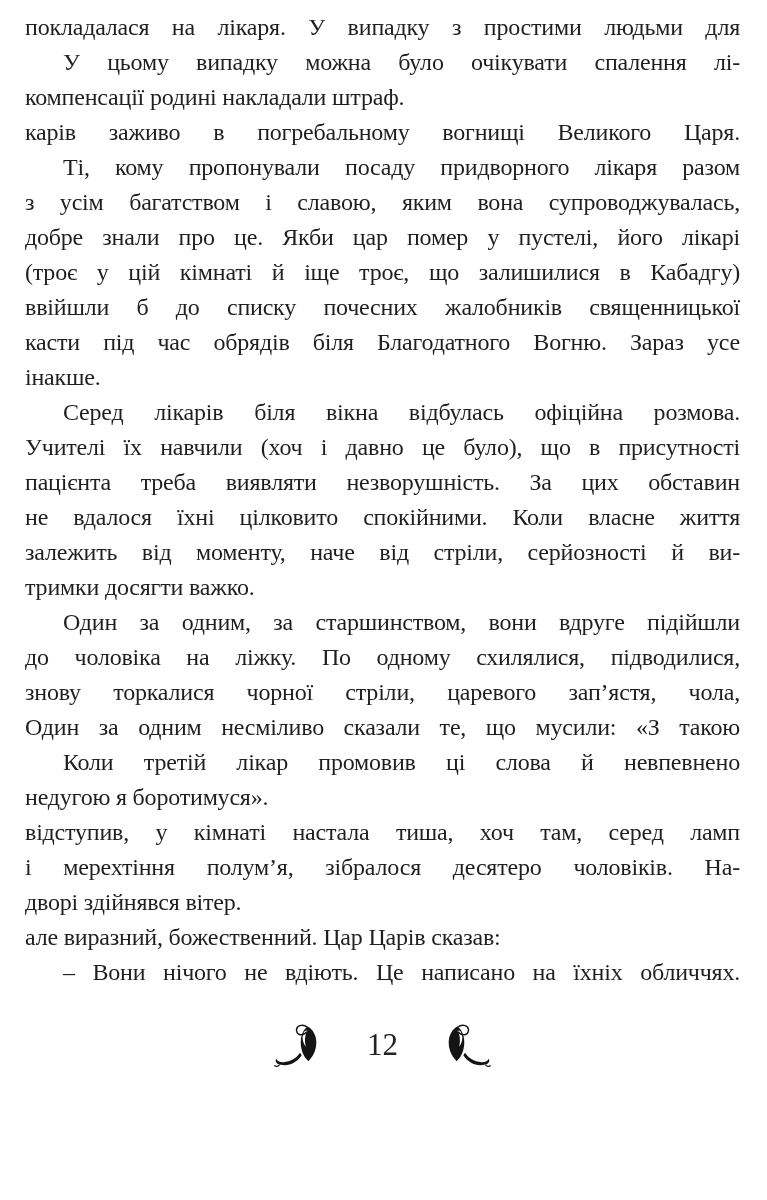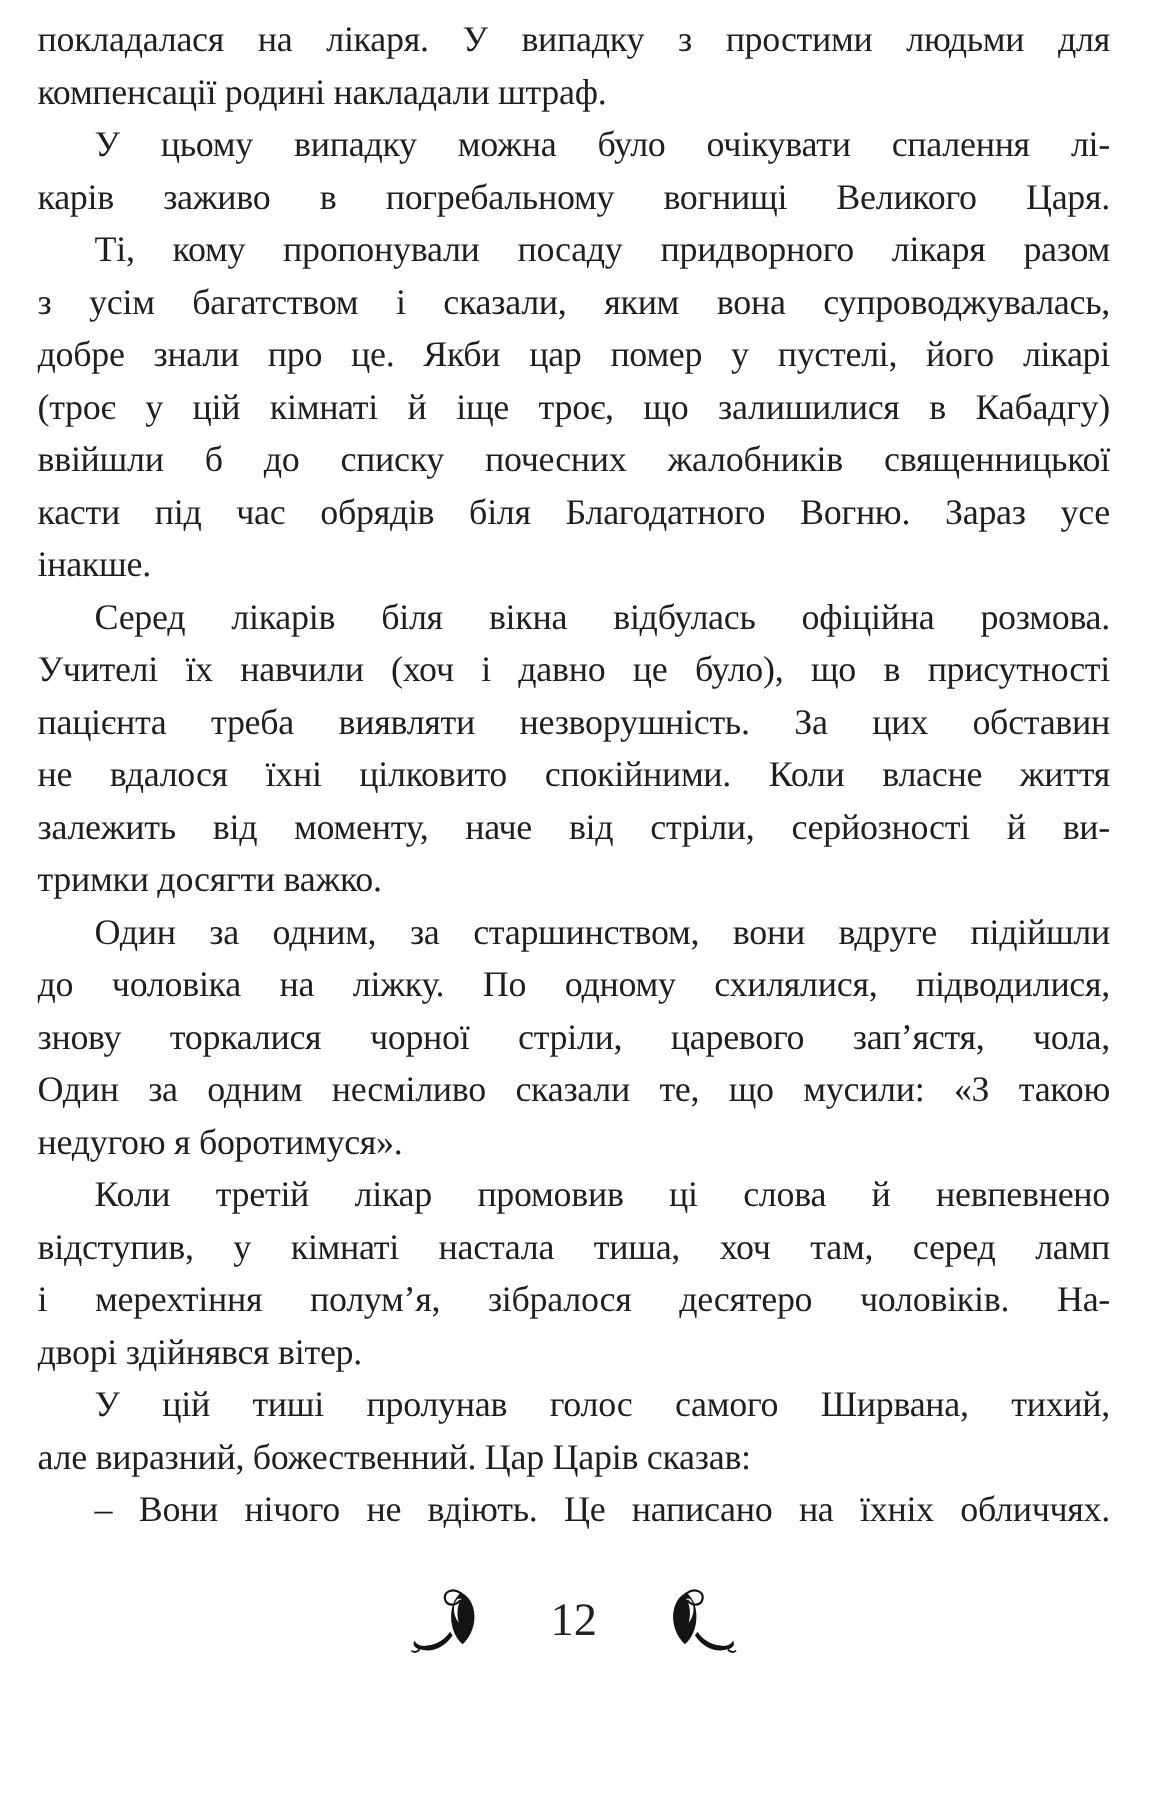--- a/index.html
+++ b/index.html
@@ -61,46 +61,45 @@
     transform: scaleX(-1);
   }
 </style>
 </head>
 <body>
 
 <div class="page">
 
   <div class="body-text">
       <div class="line just">покладалася на лікаря. У випадку з простими людьми для</div>
+      <div class="line indent just">У цьому випадку можна було очікувати спалення лі-</div>
       <div class="line">компенсації родині накладали штраф.</div>
-      <div class="line indent just">У цьому випадку можна було очікувати спалення лі-</div>
       <div class="line just">карів заживо в погребальному вогнищі Великого Царя.</div>
       <div class="line indent just">Ті, кому пропонували посаду придворного лікаря разом</div>
-      <div class="line just">з усім багатством і сказали, яким вона супроводжувалась,</div>
+      <div class="line just">з усім багатством і славою, яким вона супроводжувалась,</div>
       <div class="line just">добре знали про це. Якби цар помер у пустелі, його лікарі</div>
       <div class="line just">(троє у цій кімнаті й іще троє, що залишилися в Кабадгу)</div>
       <div class="line just">ввійшли б до списку почесних жалобників священницької</div>
       <div class="line just">касти під час обрядів біля Благодатного Вогню. Зараз усе</div>
       <div class="line">інакше.</div>
       <div class="line indent just">Серед лікарів біля вікна відбулась офіційна розмова.</div>
       <div class="line just">Учителі їх навчили (хоч і давно це було), що в присутності</div>
       <div class="line just">пацієнта треба виявляти незворушність. За цих обставин</div>
       <div class="line just">не вдалося їхні цілковито спокійними. Коли власне життя</div>
       <div class="line just">залежить від моменту, наче від стріли, серйозності й ви-</div>
       <div class="line">тримки досягти важко.</div>
       <div class="line indent just">Один за одним, за старшинством, вони вдруге підійшли</div>
       <div class="line just">до чоловіка на ліжку. По одному схилялися, підводилися,</div>
       <div class="line just">знову торкалися чорної стріли, царевого зап’ястя, чола,</div>
       <div class="line just">Один за одним несміливо сказали те, що мусили: «З такою</div>
+      <div class="line indent just">Коли третій лікар промовив ці слова й невпевнено</div>
       <div class="line">недугою я боротимуся».</div>
-      <div class="line indent just">Коли третій лікар промовив ці слова й невпевнено</div>
       <div class="line just">відступив, у кімнаті настала тиша, хоч там, серед ламп</div>
       <div class="line just">і мерехтіння полум’я, зібралося десятеро чоловіків. На-</div>
       <div class="line">дворі здійнявся вітер.</div>
-      <div class="line indent just">У цій тиші пролунав голос самого Ширвана, тихий,</div>
       <div class="line">але виразний, божественний. Цар Царів сказав:</div>
       <div class="line indent just">– Вони нічого не вдіють. Це написано на їхніх обличчях.</div>
     </div>
 
   <div class="footer">
     <svg class="fleuron" viewBox="0 0 64 52" width="54" height="44" aria-hidden="true">
       <path d="M41,3 C53,9 56,30 42,44 C31,35 29,12 41,3 Z" fill="#141414"></path>
       <path d="M41,8 C38,12 37,20 39,27 C34,21 34,12 38,8 Z" fill="#ffffff"></path>
       <path d="M41,4 C35,-1 27,2 28,8 C29,14 37,14 40,9" fill="none" stroke="#141414" stroke-width="1.7"></path>
       <path d="M34,37 C28,46 18,51 8,48 C4,47 2,44 4,41 C5,44 9,46 14,45 C22,44 28,40 32,34 Z" fill="#141414"></path>

